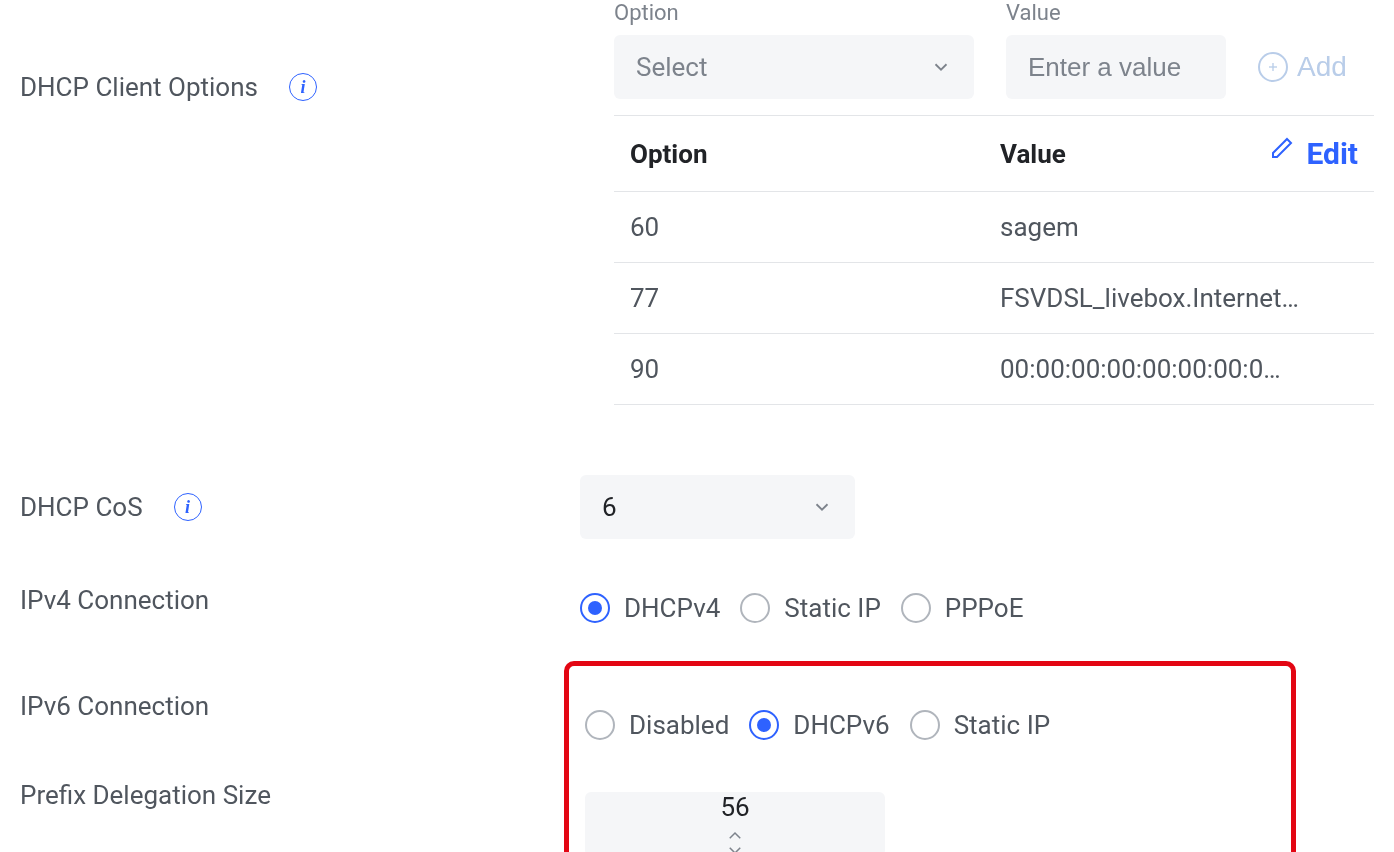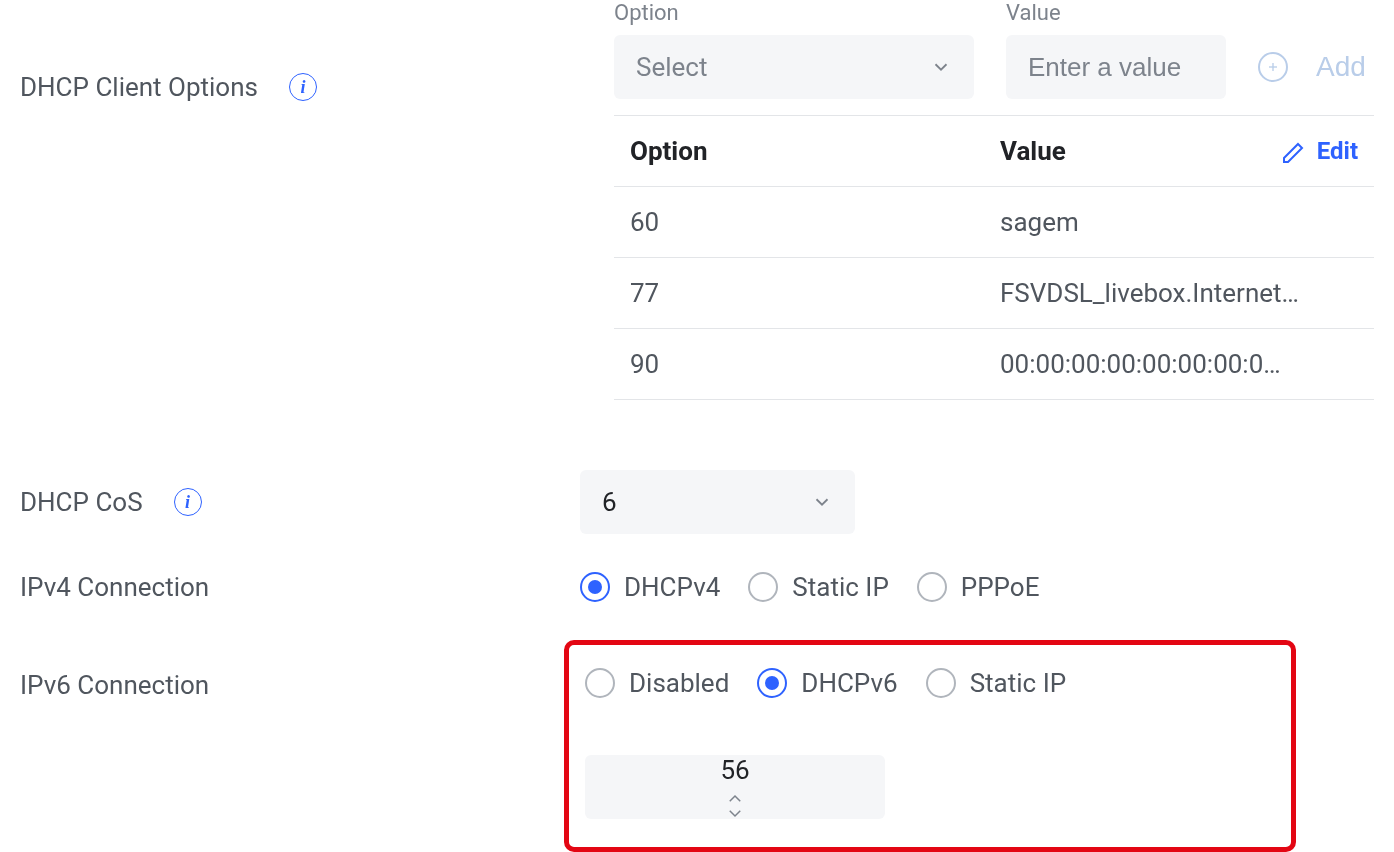--- a/index.html
+++ b/index.html
@@ -78,35 +78,35 @@
   }
   .input-box input::placeholder { color: #7d838c; }
 
   .chevron {
     width: 22px; height: 22px;
     stroke: #7d838c; stroke-width: 2; fill: none;
   }
 
   
   .add-btn {
-    display: inline-flex; align-items: center; gap: 28px;
+    display: inline-flex; align-items: center; gap: 9px;
     color: #b9cde9; font-size: 28px; font-weight: 400;
     background: none; border: none; cursor: pointer;
   }
   .plus-circle {
     width: 30px; height: 30px; border: 2px solid #b9cde9;
     border-radius: 50%; display: inline-flex;
     align-items: center; justify-content: center;
   }
   .plus-circle svg { stroke: #b9cde9; stroke-width: 2; }
 
   
   .edit-link {
-    display: inline-flex; align-items: flex-end; gap: 12px;
-    color: #2e62ff; font-size: 24px; cursor: pointer;
+    display: inline-flex; align-items: flex-start; gap: 12px;
+    color: #2e62ff; font-size: 30px; cursor: pointer;
   }
   .edit-link svg { stroke: #2e62ff; stroke-width: 2; fill: none; }
 
   
   .tbl {
     width: 760px;
     border-collapse: collapse;
     margin-top: 16px;
   }
   .tbl th, .tbl td {
@@ -131,21 +131,21 @@
     white-space: nowrap;
     overflow: hidden;
     text-overflow: ellipsis;
     max-width: 380px;
   }
   .tbl .header-actions {
     display: flex; justify-content: space-between; align-items: center;
   }
 
   
-  .radio-group { display: flex; align-items: center; gap: 28px; flex-wrap: wrap; }
+  .radio-group { display: flex; align-items: flex-end; gap: 20px; flex-wrap: wrap; margin-top: 16px; }
   .radio-item { display: inline-flex; align-items: center; gap: 14px; cursor: pointer; }
   .radio-outer {
     width: 30px; height: 30px; border-radius: 50%;
     border: 2px solid #b0b5bc;
     display: inline-flex; align-items: center; justify-content: center;
     background: #fff;
   }
   .radio-item.selected .radio-outer { border-color: #2e62ff; }
   .radio-inner {
     width: 14px; height: 14px; border-radius: 50%;
@@ -308,20 +308,23 @@
   <div class="section-gap-sm"></div>
 
   <div style="display:flex; align-items:flex-start;">
     <div style="width:560px;">
 
       <div class="label-col" style="height:68px; padding-top:22px;">
         <span>IPv6 Connection</span>
       </div>
       <div style="height:34px;"></div>
 
+      <div class="label-col" style="height:64px; align-items:center;">
+        <span>Prefix Delegation Size</span>
+      </div>
     </div>
 
     <div class="highlight-box">
 
       <div class="radio-group" style="min-height:40px;">
         <span class="radio-item">
           <span class="radio-outer"></span>
           <span class="radio-label">Disabled</span>
         </span>
         <span class="radio-item selected">

